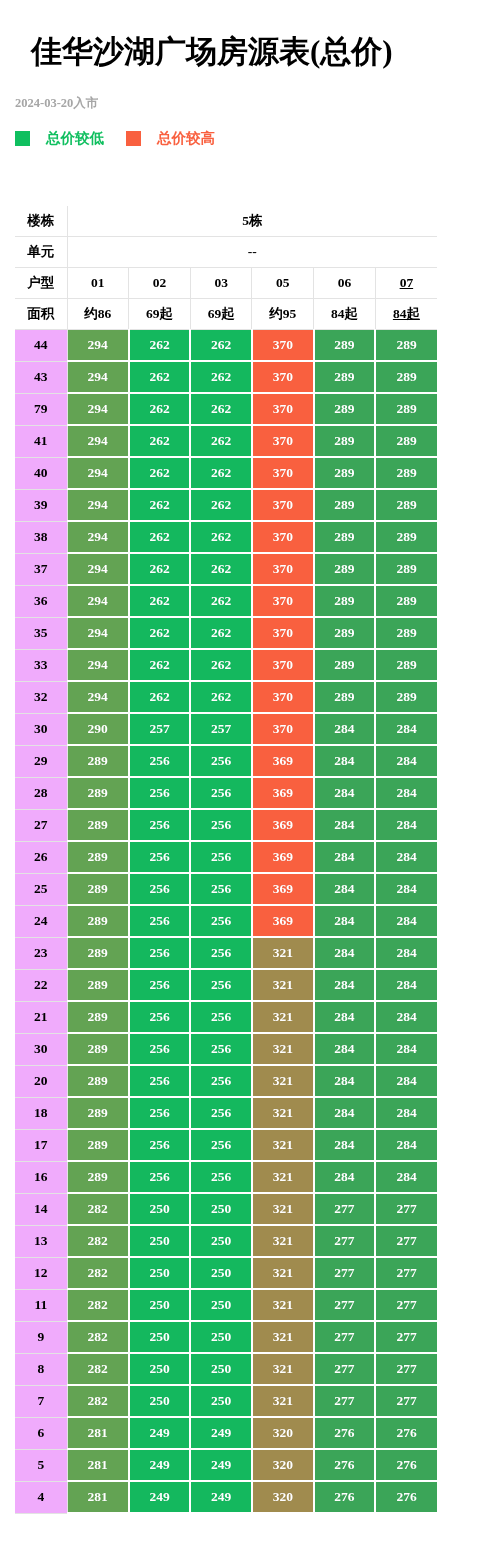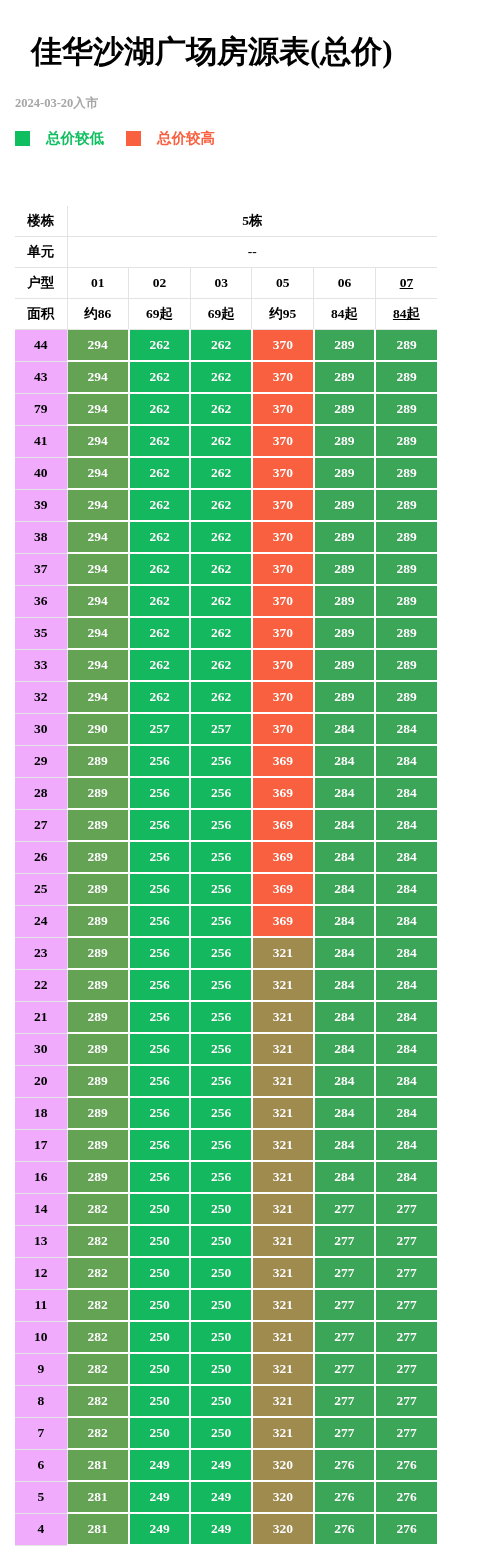--- a/index.html
+++ b/index.html
@@ -455,29 +455,20 @@
           <tr class="data-row">
             <td class="floor">11</td>
             <td class="cell" style="background: rgb(99, 163, 83);">282</td>
             <td class="cell" style="background: rgb(20, 184, 94);">250</td>
             <td class="cell" style="background: rgb(20, 184, 94);">250</td>
             <td class="cell" style="background: rgb(160, 139, 78);">321</td>
             <td class="cell" style="background: rgb(59, 165, 88);">277</td>
             <td class="cell lastcol" style="background: rgb(59, 165, 88);">277</td>
           </tr>
           <tr class="data-row">
-            <td class="floor">10</td>
-            <td class="cell" style="background: rgb(99, 163, 83);">282</td>
-            <td class="cell" style="background: rgb(20, 184, 94);">250</td>
-            <td class="cell" style="background: rgb(20, 184, 94);">250</td>
-            <td class="cell" style="background: rgb(160, 139, 78);">321</td>
-            <td class="cell" style="background: rgb(59, 165, 88);">277</td>
-            <td class="cell lastcol" style="background: rgb(59, 165, 88);">277</td>
-          </tr>
-          <tr class="data-row">
             <td class="floor">9</td>
             <td class="cell" style="background: rgb(99, 163, 83);">282</td>
             <td class="cell" style="background: rgb(20, 184, 94);">250</td>
             <td class="cell" style="background: rgb(20, 184, 94);">250</td>
             <td class="cell" style="background: rgb(160, 139, 78);">321</td>
             <td class="cell" style="background: rgb(59, 165, 88);">277</td>
             <td class="cell lastcol" style="background: rgb(59, 165, 88);">277</td>
           </tr>
           <tr class="data-row">
             <td class="floor">8</td>

